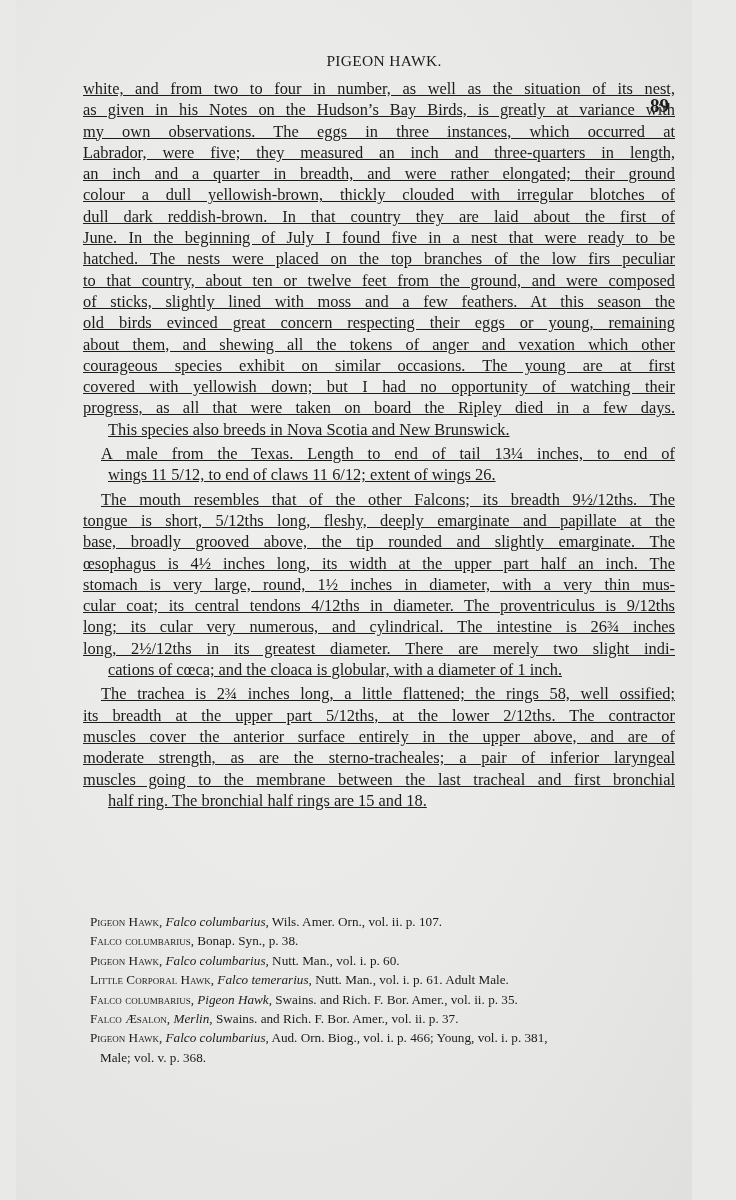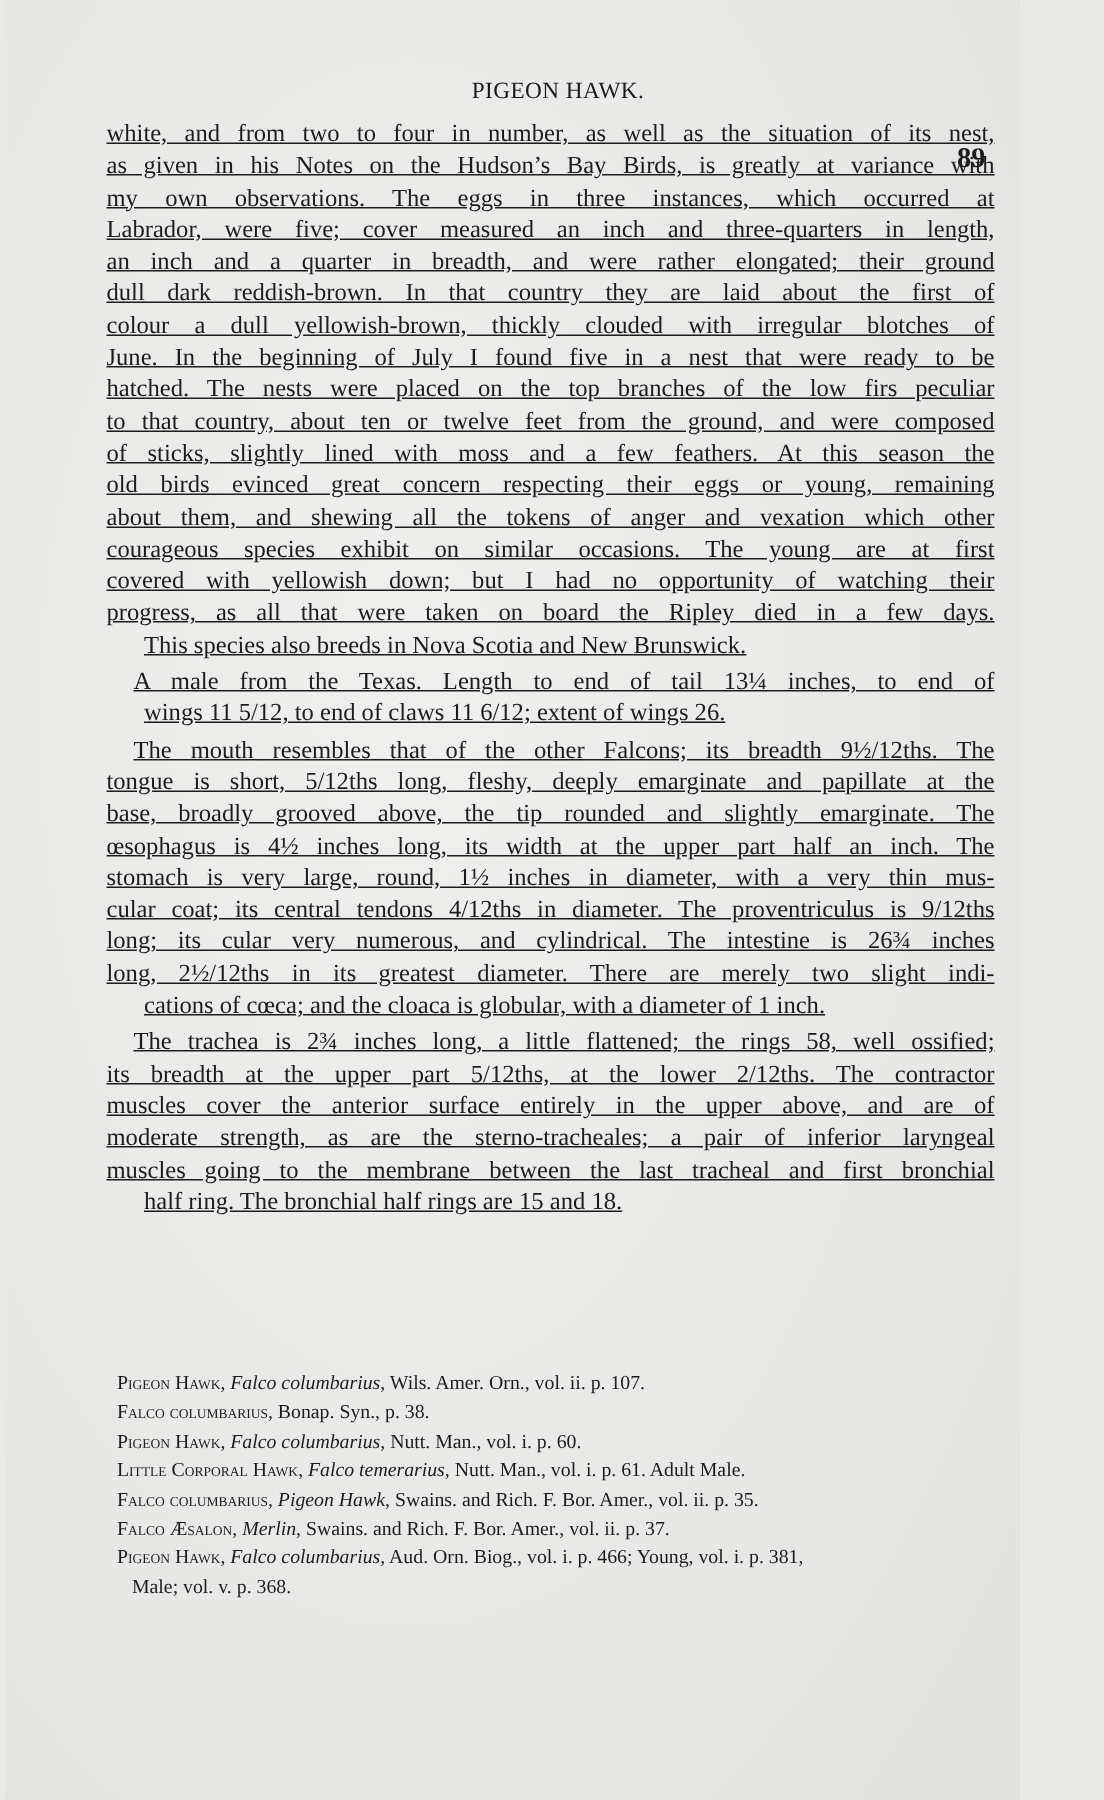--- a/index.html
+++ b/index.html
@@ -4,21 +4,21 @@
 <style>
   html, body { margin: 0; padding: 0; }
   body {
     width: 736px; height: 1200px; overflow: hidden;
     background: #e9e9e7;
     font-family: "Liberation Serif", "DejaVu Serif", serif;
     color: #1c1c1c;
     position: relative;
   }
   .page {
-    position: absolute; left: 4px; top: 0; width: 676px; height: 1200px;
+    position: absolute; left: 16px; top: 0; width: 676px; height: 1200px;
     background: radial-gradient(ellipse at 40% 40%, #efefed 0%, #e8e8e6 60%, #e0e0de 100%);
   }
   .running-head {
     position: absolute; top: 50px; left: 0; width: 736px; height: 26px;
   }
   .running-title {
     position: absolute; left: 0; width: 736px; text-align: center; top: 2px;
     font-size: 15.5px; letter-spacing: 0.3px;
   }
   .page-number {
@@ -58,24 +58,24 @@
   <div class="running-head">
     <div class="running-title">PIGEON HAWK.</div>
     <div class="page-number">89</div>
   </div>
 
   <div class="body-text" id="body-text">
       <div class="para">
         <span class="line">white, and from two to four in number, as well as the situation of its nest,</span>
         <span class="line">as given in his Notes on the Hudson’s Bay Birds, is greatly at variance with</span>
         <span class="line">my own observations.  The eggs in three instances, which occurred at</span>
-        <span class="line">Labrador, were five; cover measured an inch and three-quarters in length,</span>
+        <span class="line">Labrador, were five; they measured an inch and three-quarters in length,</span>
         <span class="line">an inch and a quarter in breadth, and were rather elongated; their ground</span>
+        <span class="line">colour a dull yellowish-brown, thickly clouded with irregular blotches of</span>
         <span class="line">dull dark reddish-brown.  In that country they are laid about the first of</span>
-        <span class="line">colour a dull yellowish-brown, thickly clouded with irregular blotches of</span>
         <span class="line">June.  In the beginning of July I found five in a nest that were ready to be</span>
         <span class="line">hatched.  The nests were placed on the top branches of the low firs peculiar</span>
         <span class="line">to that country, about ten or twelve feet from the ground, and were composed</span>
         <span class="line">of sticks, slightly lined with moss and a few feathers.  At this season the</span>
         <span class="line">old birds evinced great concern respecting their eggs or young, remaining</span>
         <span class="line">about them, and shewing all the tokens of anger and vexation which other</span>
         <span class="line">courageous species exhibit on similar occasions.  The young are at first</span>
         <span class="line">covered with yellowish down; but I had no opportunity of watching their</span>
         <span class="line">progress, as all that were taken on board the Ripley died in a few days.</span>
         <span class="line last">This species also breeds in Nova Scotia and New Brunswick.</span>

